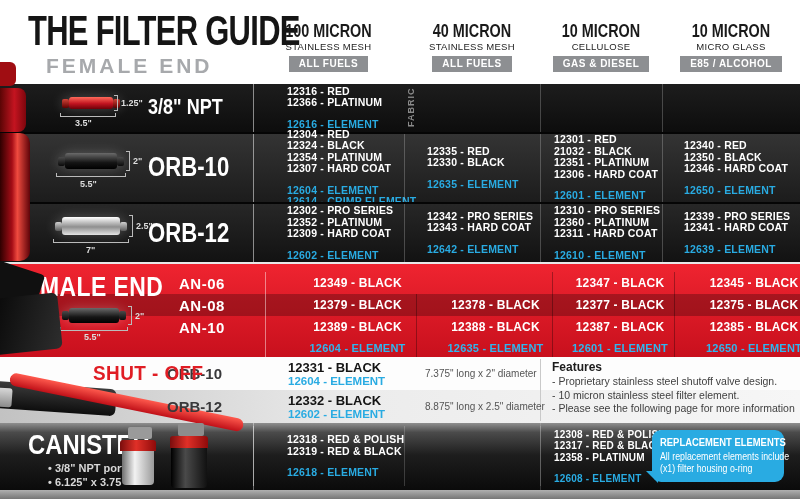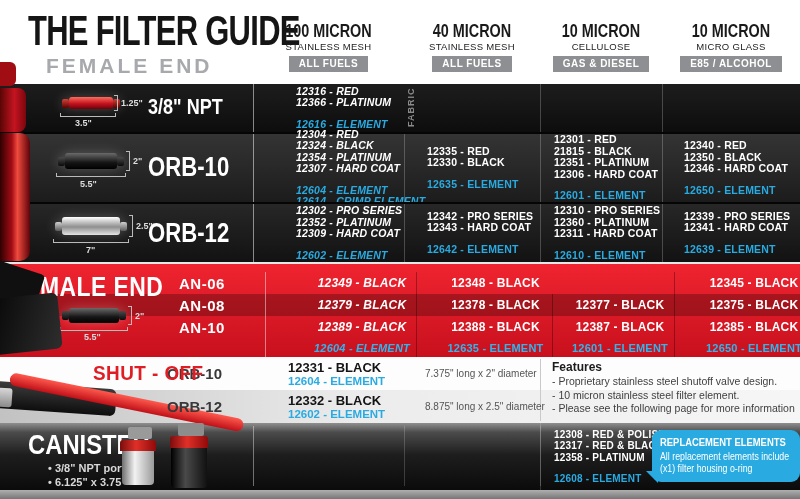--- a/index.html
+++ b/index.html
@@ -18,21 +18,21 @@
   .colhead { position:absolute; top:21px; text-align:center; }
   .colhead .t { font-size:18px; font-weight:bold; color:#1a1a1a; white-space:nowrap;
     transform:scaleX(.8); transform-origin:center; }
   .colhead .s { font-size:9.5px; font-weight:normal; color:#222; letter-spacing:.3px; margin-top:-1px; }
   .colhead .b { display:inline-block; margin-top:4px; background:#8d8f92; color:#fff;
     font-weight:bold; font-size:10px; padding:2px 10px 3px; letter-spacing:.5px; white-space:nowrap; }
 
   
   .cell { position:absolute; top:0; bottom:0; display:flex; flex-direction:column;
     justify-content:center; }
-  .c1 { left:253px; width:151px; padding-left:42px; border-left:1px solid rgba(255,255,255,.5);font-style:italic; }
+  .c1 { left:253px; width:151px; padding-left:33px; border-left:1px solid rgba(255,255,255,.5); }
   .c2 { left:404px; width:136px; padding-left:22px; border-left:1px solid rgba(255,255,255,.22); }
   .c3 { left:540px; width:122px; padding-left:13px; border-left:1px solid rgba(255,255,255,.22); }
   .c4 { left:662px; width:138px; padding-left:21px; border-left:1px solid rgba(255,255,255,.22); }
   .part-line { color:#fff; font-weight:bold; font-size:10.5px; line-height:11.5px;
     letter-spacing:.2px; white-space:nowrap; }
   .element-line { color:#29abe2; font-weight:bold; font-size:10.5px; line-height:11.5px;
     letter-spacing:.2px; white-space:nowrap; }
   .egap { margin-top:10px; }
 
   
@@ -108,21 +108,21 @@
   .sec-canister { top:423px; height:67px;
     background:linear-gradient(180deg,#8f8f8f 0%,#4b4b4b 14%,#1d1d1d 48%,#0b0b0b 100%); }
   .can-title { position:absolute; left:28px; top:6px; color:#fff; font-weight:bold; font-size:28px;
     white-space:nowrap; transform:scaleX(.85); transform-origin:left top; }
   .bullet-line { font-size:11px; font-weight:bold; color:#d8d8d8; line-height:14px; white-space:nowrap; }
   .can-bullets { position:absolute; left:48px; top:38px; }
   .sec-canister .cell { top:0; bottom:0; }
   .sec-canister .c1 { border-left-color:rgba(255,255,255,.4); }
   .sec-canister .c3 { border-left-color:rgba(255,255,255,.16); }
   .sec-canister .c3 .part-line, .sec-canister .c3 .element-line { font-size:10px; }
-  .repl-box { position:absolute; left:652px; top:7px; width:148px; height:52px; background:#29abe2;
+  .repl-box { position:absolute; left:652px; top:7px; width:132px; height:52px; background:#29abe2;
     border-radius:9px; padding:6px 8px; z-index:2; }
   .repl-title { color:#fff; font-weight:bold; font-size:11.5px; white-space:nowrap;
     transform:scaleX(.82); transform-origin:left top; }
   .repl-body { color:#fff; font-size:10px; line-height:11.5px; margin-top:3px; width:158px;
     transform:scaleX(.88); transform-origin:left top; }
   .repl-notch { position:absolute; left:646px; top:48px; width:0; height:0;
     border-top:12px solid #29abe2; border-left:12px solid transparent; z-index:1; }
 
   .bottom-bar { top:490px; height:9px; background:linear-gradient(180deg,#b0b0b0,#757575); }
 
@@ -215,21 +215,21 @@
           <div class="part-line">12335 - RED</div>
           <div class="part-line">12330 - BLACK</div>
         </div>
       <div class="egap">
           <div class="element-line">12635 - ELEMENT</div>
         </div>
     </div>
     <div class="cell c3">
       <div>
           <div class="part-line">12301 - RED</div>
-          <div class="part-line">21815 - BLACK</div>
+          <div class="part-line">21032 - BLACK</div>
           <div class="part-line">12351 - PLATINUM</div>
           <div class="part-line">12306 - HARD COAT</div>
         </div>
       <div class="egap">
           <div class="element-line">12601 - ELEMENT</div>
         </div>
     </div>
     <div class="cell c4">
       <div>
           <div class="part-line">12340 - RED</div>
@@ -296,22 +296,22 @@
 
   <div class="sec sec-male">
     <div class="male-stripe"></div>
     <div class="male-title">MALE END</div>
 
     <div class="mrow" style="top:8px;">
       <div class="man-label">AN-06</div>
       <div class="cell c1">
           <span class="mpart">12349 - BLACK</span>
         </div>
-      <div class="cell c2">
-          <span class="mpart">12348 - BLACK</span>
+      <div class="cell c3">
+          <span class="mpart">12347 - BLACK</span>
         </div>
       <div class="cell c4">
           <span class="mpart">12345 - BLACK</span>
         </div>
     </div>
     <div class="mrow" style="top:30px;">
       <div class="man-label">AN-08</div>
       <div class="cell c1">
           <span class="mpart">12379 - BLACK</span>
         </div>
@@ -398,20 +398,29 @@
   <div class="sec sec-canister">
     <div style="position:absolute;left:253px;top:3px;height:60px;width:1px;background:rgba(255,255,255,.4);"></div>
     <div style="position:absolute;left:404px;top:3px;height:60px;width:1px;background:rgba(255,255,255,.18);"></div>
     <div style="position:absolute;left:540px;top:3px;height:60px;width:1px;background:rgba(255,255,255,.18);"></div>
     <div class="can-title">CANISTER</div>
     <div class="can-bullets">
         <div class="bullet-line">• 3/8" NPT ports.</div>
         <div class="bullet-line">• 6.125" x 3.75"</div>
       </div>
 
+    <div class="cell c1">
+      <div>
+          <div class="part-line">12318 - RED &amp; POLISH</div>
+          <div class="part-line">12319 - RED &amp; BLACK</div>
+        </div>
+      <div class="egap">
+          <div class="element-line">12618 - ELEMENT</div>
+        </div>
+    </div>
     <div class="cell c3">
       <div>
           <div class="part-line">12308 - RED &amp; POLISH</div>
           <div class="part-line">12317 - RED &amp; BLACK</div>
           <div class="part-line">12358 - PLATINUM</div>
         </div>
       <div class="egap">
           <div class="element-line">12608 - ELEMENT</div>
         </div>
     </div>

